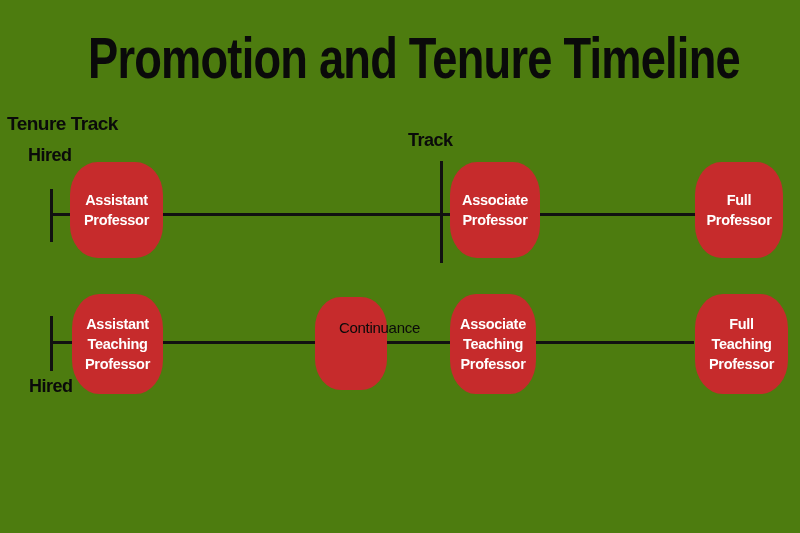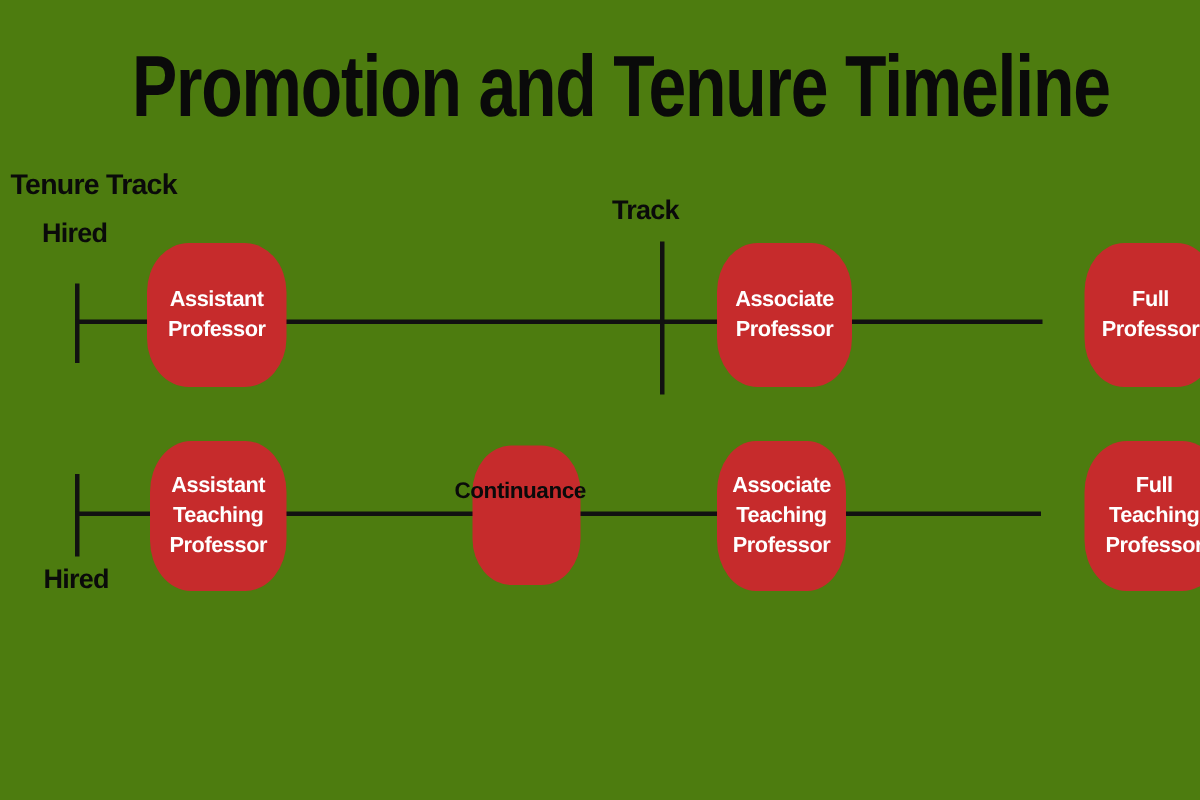--- a/index.html
+++ b/index.html
@@ -36,31 +36,31 @@
     position:absolute;width:3px;background:#111111;z-index:1;
   }
   .node{
     position:absolute;z-index:2;
     background:#c62b2c;
     border-radius:30% / 34%;
     display:flex;flex-direction:column;
     align-items:center;justify-content:center;
     text-align:center;
     color:#ffffff;font-weight:bold;font-size:14.5px;
-    line-height:1.38;letter-spacing:-0.3px;margin-left:28px;
+    line-height:1.38;letter-spacing:-0.3px;
   }
   .blob{
     position:absolute;z-index:2;
     background:#c62b2c;
     border-radius:36% / 33%;
   }
   .milestone-label{
     position:absolute;z-index:3;
-    font-size:15px;font-weight:bold;color:#0a0a0a;
-    letter-spacing:-0.3px;white-space:nowrap;
+    font-size:15px;font-weight:normal;color:#0a0a0a;
+    letter-spacing:-0.3px;white-space:nowrap;margin-left:36px;
   }
 </style>
 </head>
 <body>
 
 <div id="canvas">
 
   <div class="title">Promotion and Tenure Timeline</div>
 
   <div class="track-label" style="left:7px;top:113px;">Tenure Track</div>

